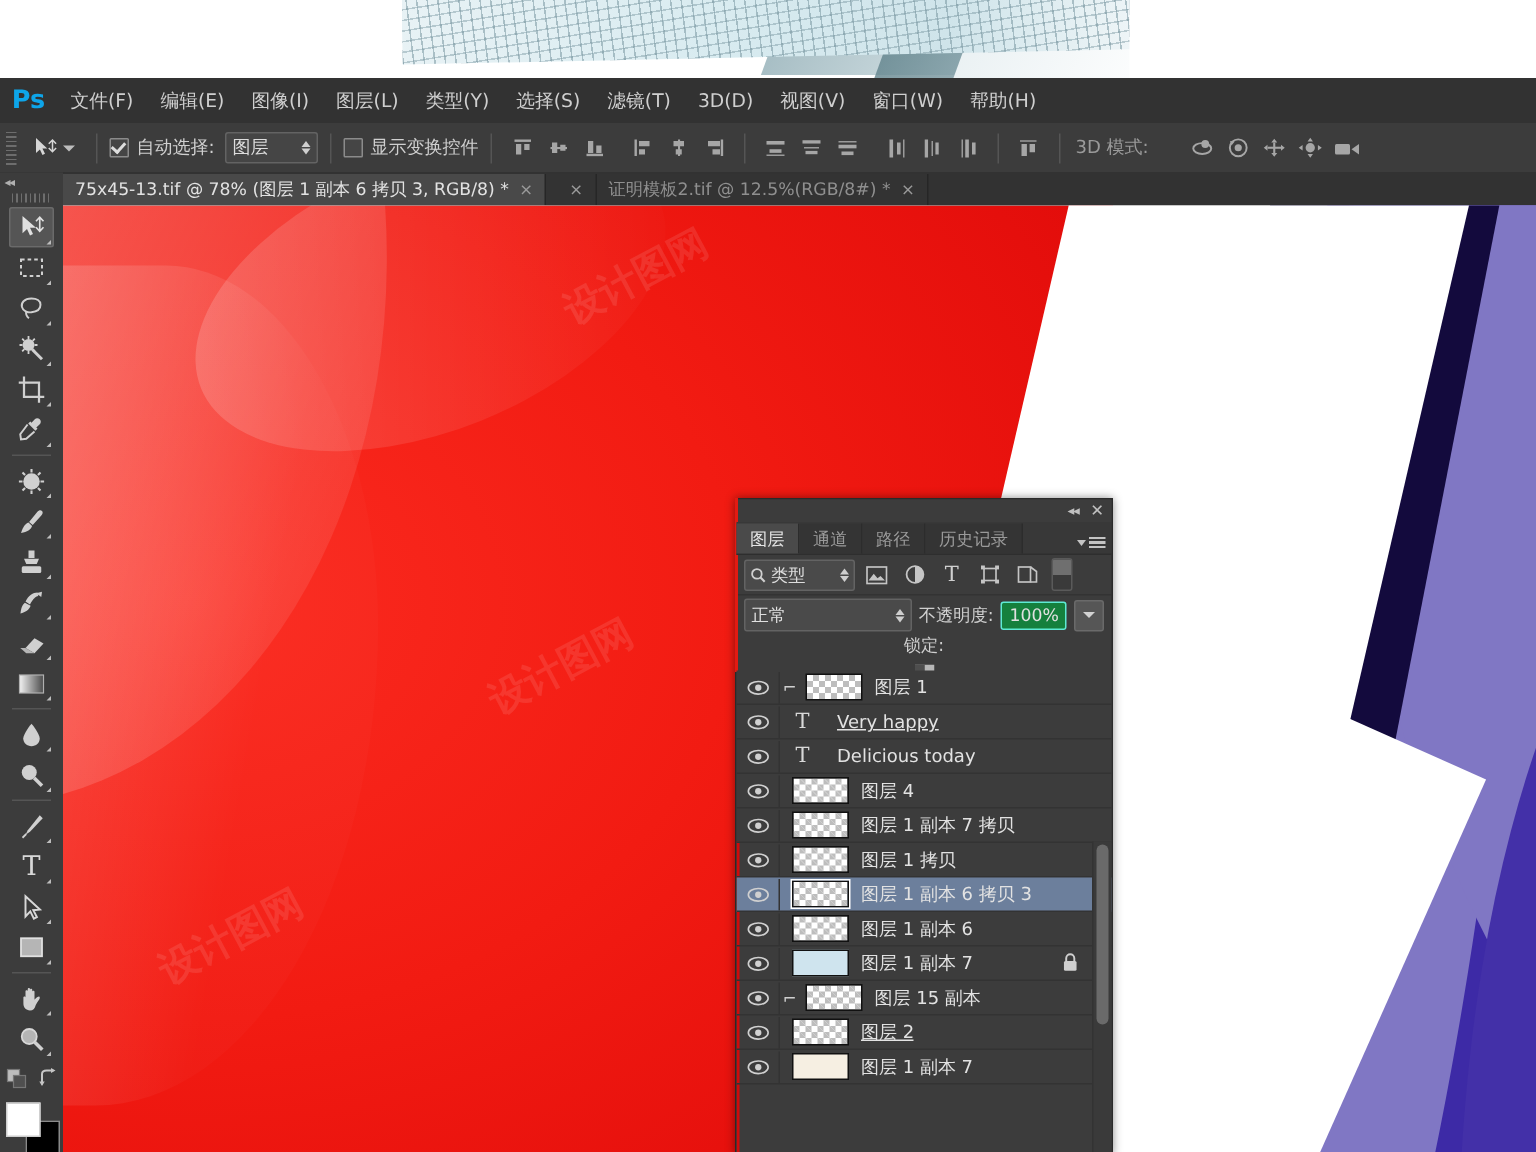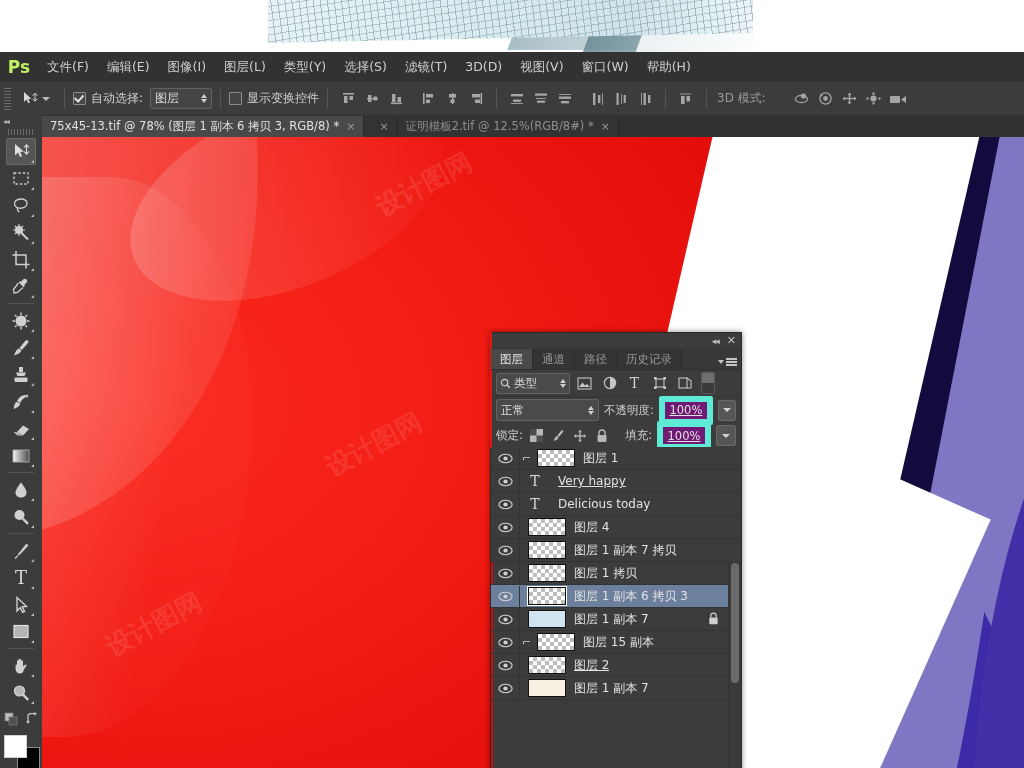--- a/index.html
+++ b/index.html
@@ -26,21 +26,21 @@
     background:linear-gradient(100deg,#5c7f88 0%,#8ea9b1 60%,#c9dadf 100%);transform:skewX(-20deg);opacity:.8;}
   .topstrip .band3{position:absolute;left:640px;top:10px;width:140px;height:60px;
     background:linear-gradient(100deg,#eaf1f3,#ffffff);transform:skewX(-20deg);}
   .topstrip .leftedge{position:absolute;left:0;top:0;width:268px;height:52px;background:#fff;}
   .topstrip .rightedge{position:absolute;left:753px;top:0;width:271px;height:52px;background:#fff;}
 
   
   .menubar{position:absolute;left:0;top:52px;width:1024px;height:30px;background:#323232;
     border-bottom:1px solid #2a2a2a;display:flex;align-items:center;}
   .pslogo{width:38px;height:30px;display:flex;align-items:center;justify-content:center;
-    color:#bef264;font-weight:bold;font-size:17px;font-family:"DejaVu Sans","Liberation Sans",sans-serif;}
+    color:#0ea5e9;font-weight:bold;font-size:17px;font-family:"DejaVu Sans","Liberation Sans",sans-serif;}
   .menuitem{padding:0 9px;height:30px;line-height:30px;color:#cfcfcf;font-size:12.5px;white-space:nowrap;cursor:default;}
 
   
   .optionsbar{position:absolute;left:0;top:82px;width:1024px;height:33px;background:#3c3c3c;
     border-bottom:1px solid #2b2b2b;display:flex;align-items:center;padding-left:4px;}
   .grip{width:7px;height:22px;margin-right:4px;
     background:repeating-linear-gradient(to bottom,#6d6d6d 0 1px,transparent 1px 3px);}
   .toolpreview{display:flex;align-items:center;gap:3px;padding:0 6px;}
   .tinyarrow{border-left:4px solid transparent;border-right:4px solid transparent;border-top:4px solid #bdbdbd;}
   .ob-sep{width:1px;height:20px;background:#555;margin:0 8px;}
@@ -129,26 +129,26 @@
   .filterrow{height:26px;display:flex;align-items:center;padding:0 5px;gap:4px;border-bottom:1px solid #333;}
   .typesel{height:19px;width:66px;background:#4a4a4a;border:1px solid #636363;border-radius:2px;
     display:flex;align-items:center;padding:0 3px;gap:3px;color:#ddd;font-size:11.5px;}
   .ficon{width:21px;height:20px;display:flex;align-items:center;justify-content:center;}
   .fswitch{width:12px;height:20px;margin-left:2px;background:linear-gradient(#6f6f6f 0 50%,#3a3a3a 50% 100%);
     border:1px solid #5a5a5a;border-radius:2px;}
   .blendrow{height:26px;display:flex;align-items:center;padding:0 5px;gap:5px;}
   .blendsel{height:20px;width:104px;background:#4a4a4a;border:1px solid #636363;border-radius:2px;
     display:flex;align-items:center;justify-content:space-between;padding:0 4px;color:#e0e0e0;font-size:11.5px;}
   .lbl{color:#cfcfcf;font-size:11.5px;white-space:nowrap;}
-  .numfield{height:17px;min-width:36px;background:#701a75;border:6px solid #5eead4;border-radius:2px;
-    color:#e0e0e0;font-size:11.5px;display:flex;align-items:center;justify-content:center;padding:0 3px;text-decoration:underline;}
+  .numfield{height:17px;min-width:36px;background:#15803d;border:1px solid #5eead4;border-radius:2px;
+    color:#e0e0e0;font-size:11.5px;display:flex;align-items:center;justify-content:center;padding:0 3px;}
   .dropbtn{width:18px;height:19px;background:#565656;border:1px solid #6a6a6a;border-radius:2px;
     display:flex;align-items:center;justify-content:center;}
   .dropbtn i{border-left:4px solid transparent;border-right:4px solid transparent;border-top:4px solid #d2d2d2;}
-  .lockrow{height:25px;display:flex;align-items:center;padding:0 5px;gap:5px;border-bottom:1px solid #2e2e2e;}
+  .lockrow{height:25px;display:flex;align-items:center;padding:0 5px;gap:5px;border-bottom:1px solid #2e2e2e;flex-direction:column;}
   .lockicon{width:17px;height:18px;display:flex;align-items:center;justify-content:center;}
   .layerlist{position:absolute;left:0;top:114px;right:0;bottom:0;overflow:hidden;background:#3c3c3c;}
   .lrow{height:22px;display:flex;align-items:center;border-bottom:1px solid #333;position:relative;}
   .lrow.selected{background:#6c7f9c;}
   .eyecell{width:28px;height:21px;display:flex;align-items:center;justify-content:center;border-right:1px solid #333;}
   .clipmark{width:13px;display:flex;align-items:center;justify-content:center;color:#cfcfcf;font-size:11px;}
   .thumb{width:36px;height:16px;margin-left:4px;border:1px solid #111;flex:none;
     background-image:
       linear-gradient(45deg,#bdbdbd 25%,transparent 25%,transparent 75%,#bdbdbd 75%),
       linear-gradient(45deg,#bdbdbd 25%,#fff 25%,#fff 75%,#bdbdbd 75%);
@@ -749,20 +749,30 @@
         <span class="eyecell">
           <svg width="15" height="11" viewBox="0 0 15 11">
               <ellipse cx="7.5" cy="5.5" rx="6.6" ry="4.2" fill="none" stroke="#d0d0d0" stroke-width="1.1"></ellipse>
               <circle cx="7.5" cy="5.5" r="2.1" fill="#d0d0d0"></circle>
             </svg>
         </span>
         <span class="thumb selected-thumb" style="margin-left:8px;"></span>
         <span class="lname">图层 1 副本 6 拷贝 3</span>
       </div>
 
+      <div class="lrow">
+        <span class="eyecell">
+          <svg width="15" height="11" viewBox="0 0 15 11">
+              <ellipse cx="7.5" cy="5.5" rx="6.6" ry="4.2" fill="none" stroke="#d0d0d0" stroke-width="1.1"></ellipse>
+              <circle cx="7.5" cy="5.5" r="2.1" fill="#d0d0d0"></circle>
+            </svg>
+        </span>
+        <span class="thumb" style="margin-left:8px;"></span>
+        <span class="lname">图层 1 副本 6</span>
+      </div>
 
 
       <div class="lrow">
         <span class="eyecell">
           <svg width="15" height="11" viewBox="0 0 15 11">
               <ellipse cx="7.5" cy="5.5" rx="6.6" ry="4.2" fill="none" stroke="#d0d0d0" stroke-width="1.1"></ellipse>
               <circle cx="7.5" cy="5.5" r="2.1" fill="#d0d0d0"></circle>
             </svg>
         </span>
         <span class="thumb bluish" style="margin-left:8px;"></span>

